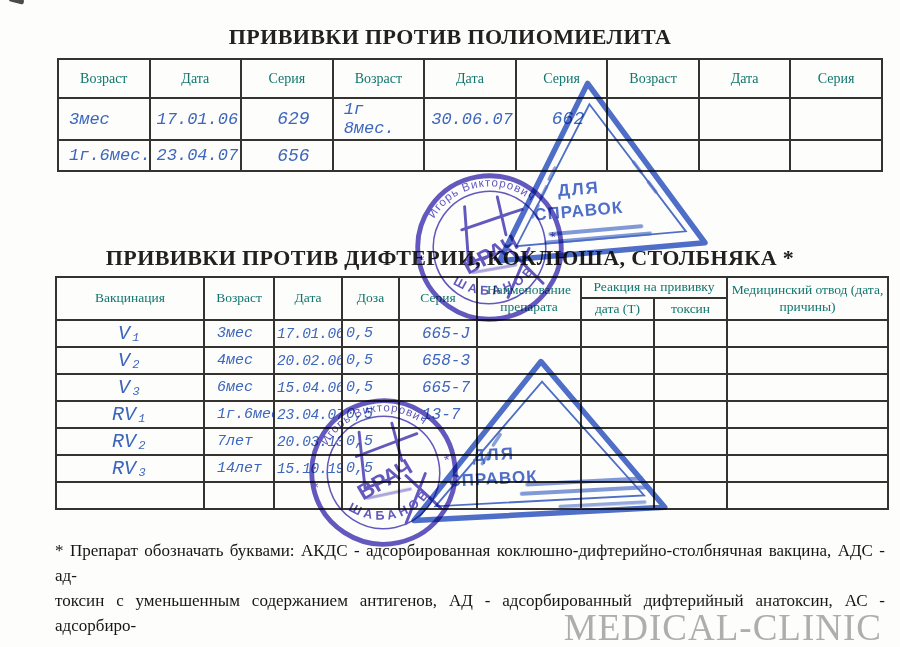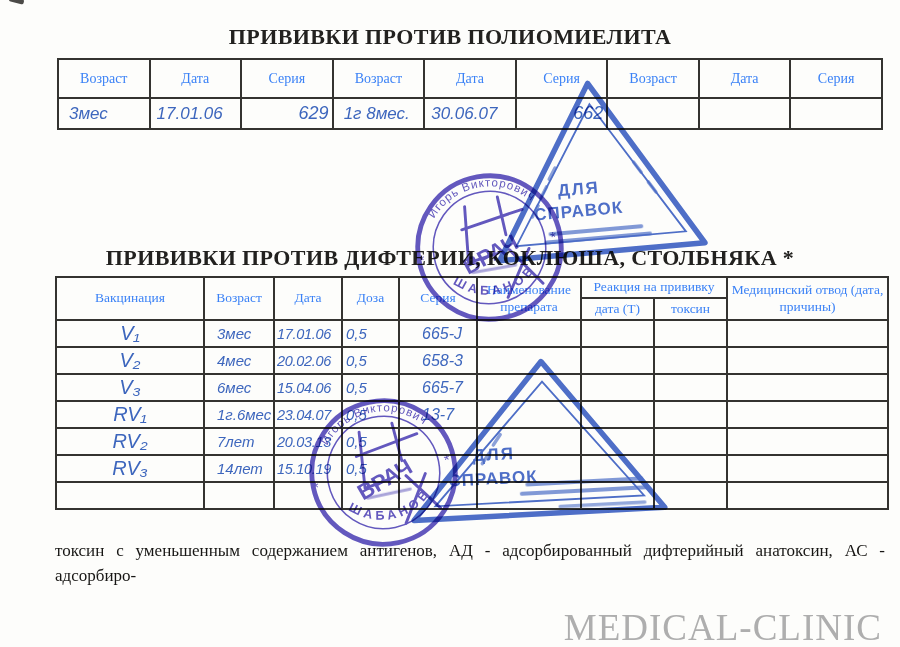--- a/index.html
+++ b/index.html
@@ -7,37 +7,37 @@
         font-family:"Liberation Serif",serif;color:#1d1c1a;}
   .corner-mark{position:absolute;left:9px;top:-2px;width:15px;height:5px;background:#4c4b48;
         transform:rotate(14deg);border-radius:2px;}
   .doc-title{position:absolute;left:0;width:100%;text-align:center;font-weight:bold;
         font-size:22px;letter-spacing:.4px;color:#22211f;margin:0;}
   #title-polio{top:24px;}
   #title-dpt{top:245px;}
 
   table{border-collapse:collapse;table-layout:fixed;position:absolute;background:transparent;}
   th,td{border:2px solid #343330;padding:1px 3px;overflow:hidden;}
-  th{font-weight:normal;font-size:14px;color:#3b82f6;text-align:center;}
+  th{font-weight:normal;font-size:14px;color:#0f766e;text-align:center;}
 
   #polio-table{left:57px;top:58px;width:826px;}
   #polio-table thead tr{height:39px;}
   #polio-table tbody tr{height:31px;}
 
   #dpt-table{left:55px;top:276px;width:832px;border-radius:24px;}
   #dpt-table th{font-size:13.5px;line-height:1.25;}
   #dpt-table thead tr.h1{height:21px;}
   #dpt-table thead tr.h2{height:22px;}
   #dpt-table tbody tr{height:27px;}
 
-  td.hand{font-family:Liberation Sans, sans-serif;font-style:italic;
+  td.hand{font-family:Liberation Mono, monospace;font-style:italic;
         color:var(--handwriting-ink);}
   #polio-table td.c0,#polio-table td.c3,#polio-table td.c6{text-align:left;padding-left:10px;font-size:17px;}
   #polio-table td.c1,#polio-table td.c4,#polio-table td.c7{text-align:left;padding-left:6px;font-size:17px;}
-  #polio-table td.c2,#polio-table td.c5,#polio-table td.c8{text-align:right;padding-left:16px;font-size:18px;}
+  #polio-table td.c2,#polio-table td.c5,#polio-table td.c8{text-align:center;padding-left:16px;font-size:18px;}
   #dpt-table td.c0{text-align:center;font-size:20px;}
   #dpt-table td.c1{text-align:left;padding-left:12px;font-size:15px;}
   #dpt-table td.c2{text-align:left;padding-left:2px;font-size:14.5px;letter-spacing:-.3px;}
   #dpt-table td.c3{text-align:left;font-size:15px;}
   #dpt-table td.c4{text-align:left;padding-left:22px;font-size:16px;}
 
   .footnote{position:absolute;left:55px;top:538px;width:830px;font-size:17px;
         line-height:25px;color:#171614;}
   .fn-line{text-align:justify;text-align-last:justify;}
 
@@ -76,20 +76,31 @@
         </tr>
     </thead>
     <tbody>
         <tr>
           <td class="c0 hand">3мес</td>
           <td class="c1 hand">17.01.06</td>
           <td class="c2 hand">629</td>
           <td class="c3 hand">1г 8мес.</td>
           <td class="c4 hand">30.06.07</td>
           <td class="c5 hand">662</td>
+          <td class="c6"></td>
+          <td class="c7"></td>
+          <td class="c8"></td>
+        </tr>
+        <tr>
+          <td class="c0 hand">1г.6мес.</td>
+          <td class="c1 hand">23.04.07</td>
+          <td class="c2 hand">656</td>
+          <td class="c3"></td>
+          <td class="c4"></td>
+          <td class="c5"></td>
           <td class="c6"></td>
           <td class="c7"></td>
           <td class="c8"></td>
         </tr>
       </tbody>
   </table>
 
   <h1 class="doc-title" id="title-dpt">ПРИВИВКИ ПРОТИВ ДИФТЕРИИ, КОКЛЮША, СТОЛБНЯКА *</h1>
 
   <table id="dpt-table">
@@ -195,20 +206,21 @@
           <td class="c4"></td>
           <td class="c5"></td>
           <td class="c6"></td>
           <td class="c7"></td>
           <td class="c8"></td>
         </tr>
       </tbody>
   </table>
 
   <div class="footnote">
+    <div class="fn-line">* Препарат обозначать буквами: АКДС - адсорбированная коклюшно-дифтерийно-столбнячная вакцина, АДС - ад-</div>
     <div class="fn-line">токсин с уменьшенным содержанием антигенов, АД - адсорбированный дифтерийный анатоксин, АС - адсорбиро-</div>
 
   </div>
 
   <div class="watermark">MEDICAL-CLINIC</div>
 
   <svg class="stamp" style="left:488px;top:78px;transform:rotate(-5deg);" width="215" height="180" viewBox="0 0 215 180">
     <path d="M107 5 L210 174 L4 174 Z" class="s-blue" fill="none" stroke-width="5.5" stroke-linejoin="round"></path>
     <path d="M107 26 L192 161 L22 161 Z" class="s-blue" fill="none" stroke-width="1.8"></path>
     <rect x="56" y="90" width="16" height="3.4" rx="1.6" transform="rotate(-58 64 92)" class="f-blue" opacity=".65"></rect>

